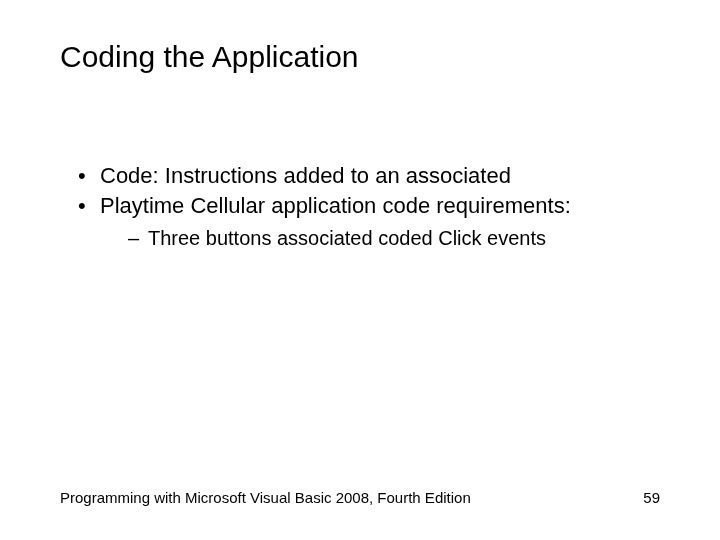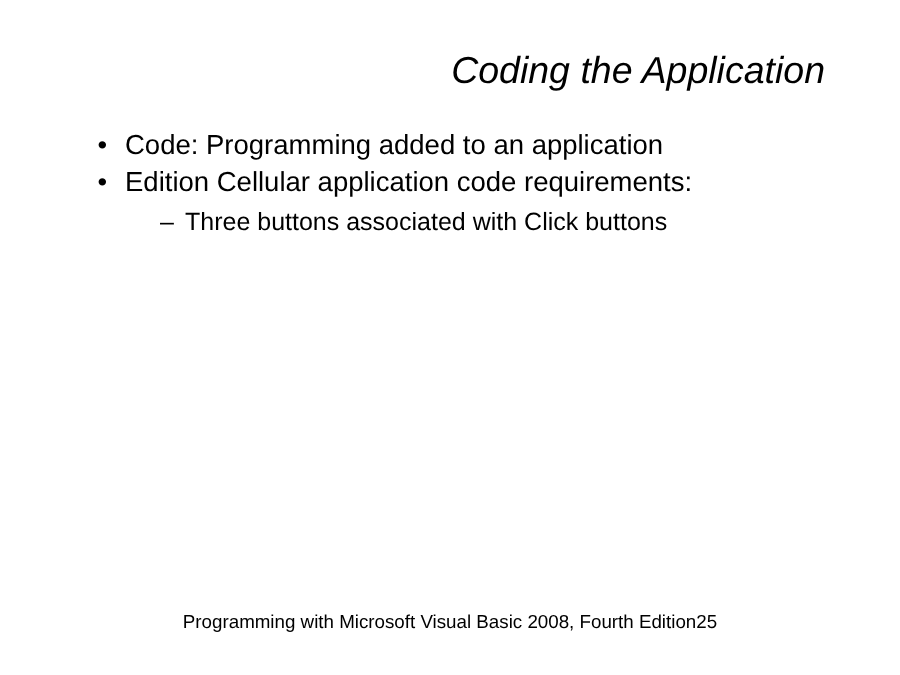--- a/index.html
+++ b/index.html
@@ -6,24 +6,23 @@
   html, body { width: 720px; height: 540px; background: #fff; font-family: Arial, Helvetica, sans-serif; color: #000; }
   .slide {
     width: 720px;
     height: 540px;
     position: relative;
     padding: 40px 60px 0 60px;
   }
   .title {
     font-size: 30px;
     font-weight: normal;
-    text-align: right;
+    text-align: left;
     margin-top: 0;
-    margin-bottom: 28px;
-    font-style: italic;
+    margin-bottom: 88px;
   }
   ul.top {
     list-style: none;
     padding-left: 18px;
   }
   ul.top > li {
     position: relative;
     font-size: 22px;
     line-height: 1.25;
     padding-left: 22px;
@@ -52,43 +51,43 @@
     left: 0;
     top: 0;
   }
   .bold { font-weight: normal; }
   .footer {
     position: absolute;
     bottom: 34px;
     left: 60px;
     right: 60px;
     display: flex;
-    justify-content: center;
+    justify-content: space-between;
     font-size: 15px;
   }
 </style>
 </head>
 <body>
 
 <div class="slide">
 
   <h1 class="title">Coding the Application</h1>
 
   <ul class="top">
     <li>
-      <span class="bold">Code</span><span>: Programming added to an application</span>
+      <span class="bold">Code</span><span>: Instructions added to an associated</span>
     </li>
     <li>
-      <span>Edition Cellular application code requirements:</span>
+      <span>Playtime Cellular application code requirements:</span>
       <ul class="sub">
         <li>
-          <span>Three buttons associated with Click buttons</span>
+          <span>Three buttons associated coded Click events</span>
         </li>
       </ul>
     </li>
   </ul>
 
   <div class="footer">
     <span>Programming with Microsoft Visual Basic 2008, Fourth Edition</span>
-    <span>25</span>
+    <span>59</span>
   </div>
 
 </div>
 
 </body></html>

